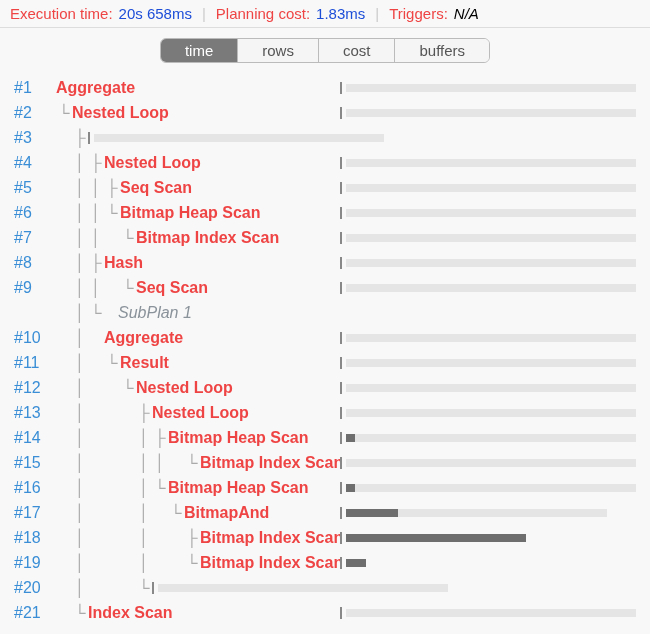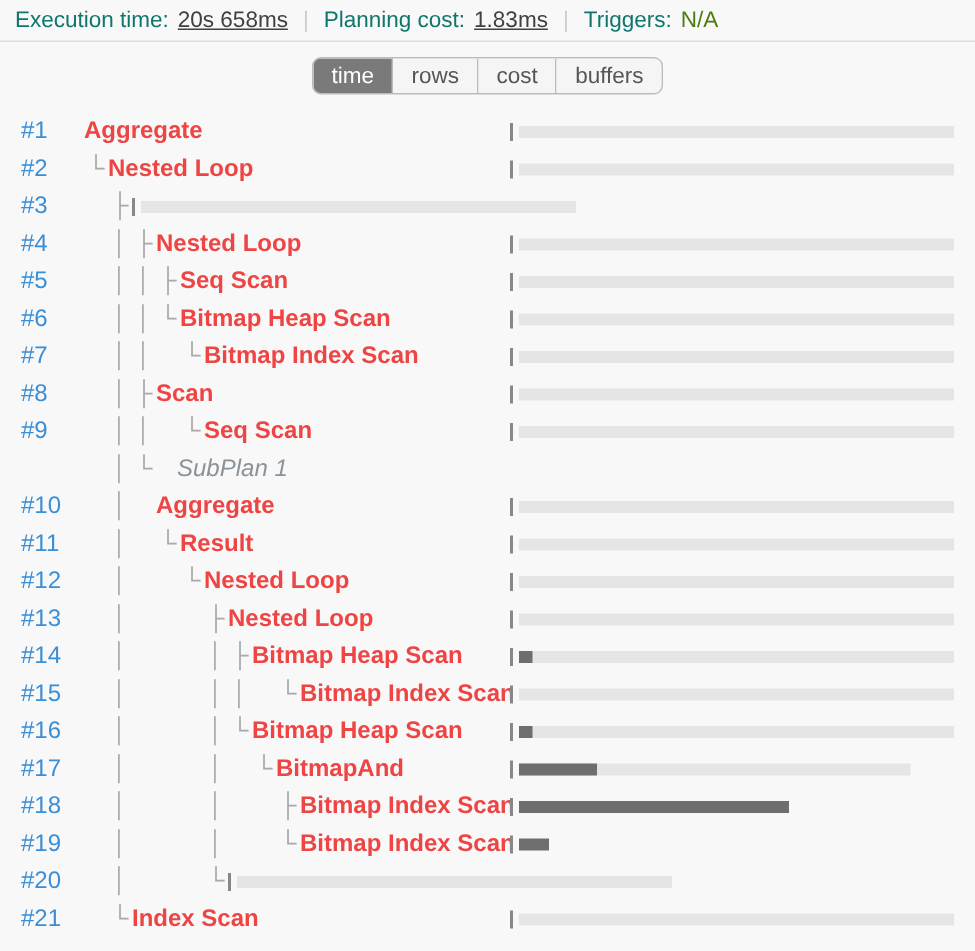--- a/index.html
+++ b/index.html
@@ -15,36 +15,36 @@
   .header {
     display: flex;
     align-items: center;
     padding: 5px 10px;
     border-bottom: 1px solid #ddd;
     font-size: 15px;
     color: #555;
     gap: 6px;
   }
   .header .sep { color: #ccc; padding: 0 4px; }
-  .header .label { color: #0f766e; }
-  .header .value { color: #404040; font-weight: 500; text-decoration: underline; }
-  .header .na { color: #4d7c0f; }
+  .header .label { color: #ef4444; }
+  .header .value { color: #1d4ed8; font-weight: 500; }
+  .header .na { color: #000000; font-style: italic; }
   .tabbar {
     display: flex;
     justify-content: center;
     padding: 10px 0 12px;
   }
   .tabs {
     display: inline-flex;
     border: 1px solid #bbb;
     border-radius: 6px;
     overflow: hidden;
   }
   .tab {
-    padding: 3px 12px;
+    padding: 3px 24px;
     font-size: 15px;
     color: #555;
     background: #f5f5f5;
     border-right: 1px solid #bbb;
     cursor: pointer;
   }
   .tab:last-child { border-right: none; }
   .tab.active { background: #7a7a7a; color: #fff; }
   .plan {
     padding: 0 10px;
@@ -224,21 +224,21 @@
         <div class="bar-bg" style="width: 290px;"></div>
       </div>
     </div>
     <div class="row">
       <div class="num">#8</div>
       <div class="treestruct">
         <span class="seg">&nbsp;</span>
         <span class="seg">│</span>
         <span class="seg">├</span>
       </div>
-      <div class="label-cell">Scan</div>
+      <div class="label-cell">Hash</div>
       <div class="barwrap">
         <div class="tick"></div>
         <div class="bar-bg" style="width: 290px;"></div>
       </div>
     </div>
     <div class="row">
       <div class="num">#9</div>
       <div class="treestruct">
         <span class="seg">&nbsp;</span>
         <span class="seg">│</span>

